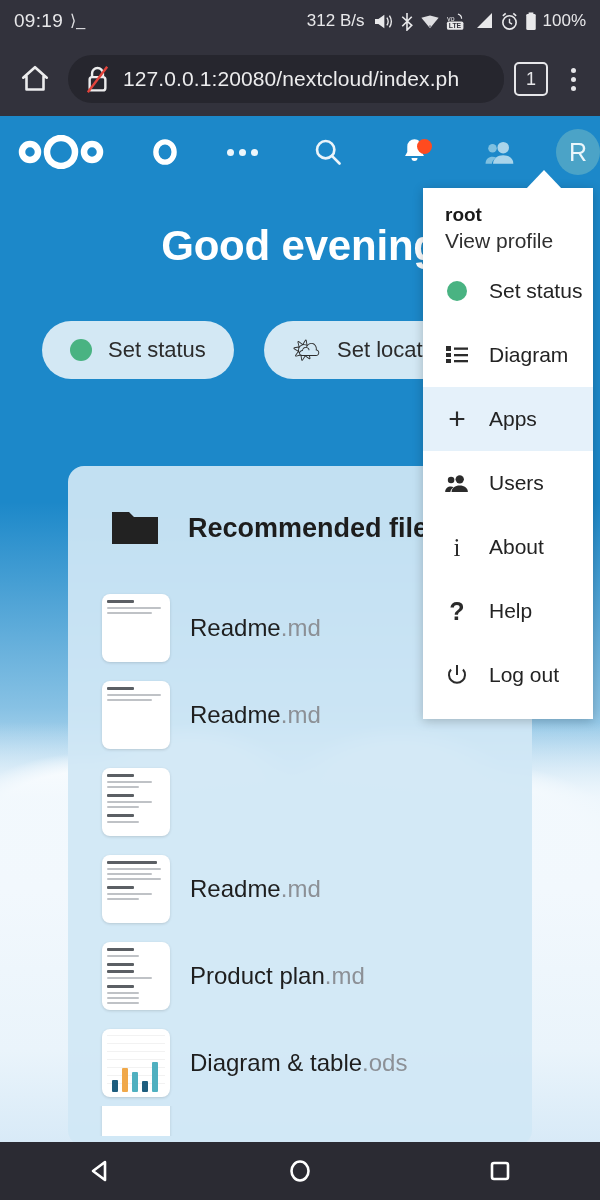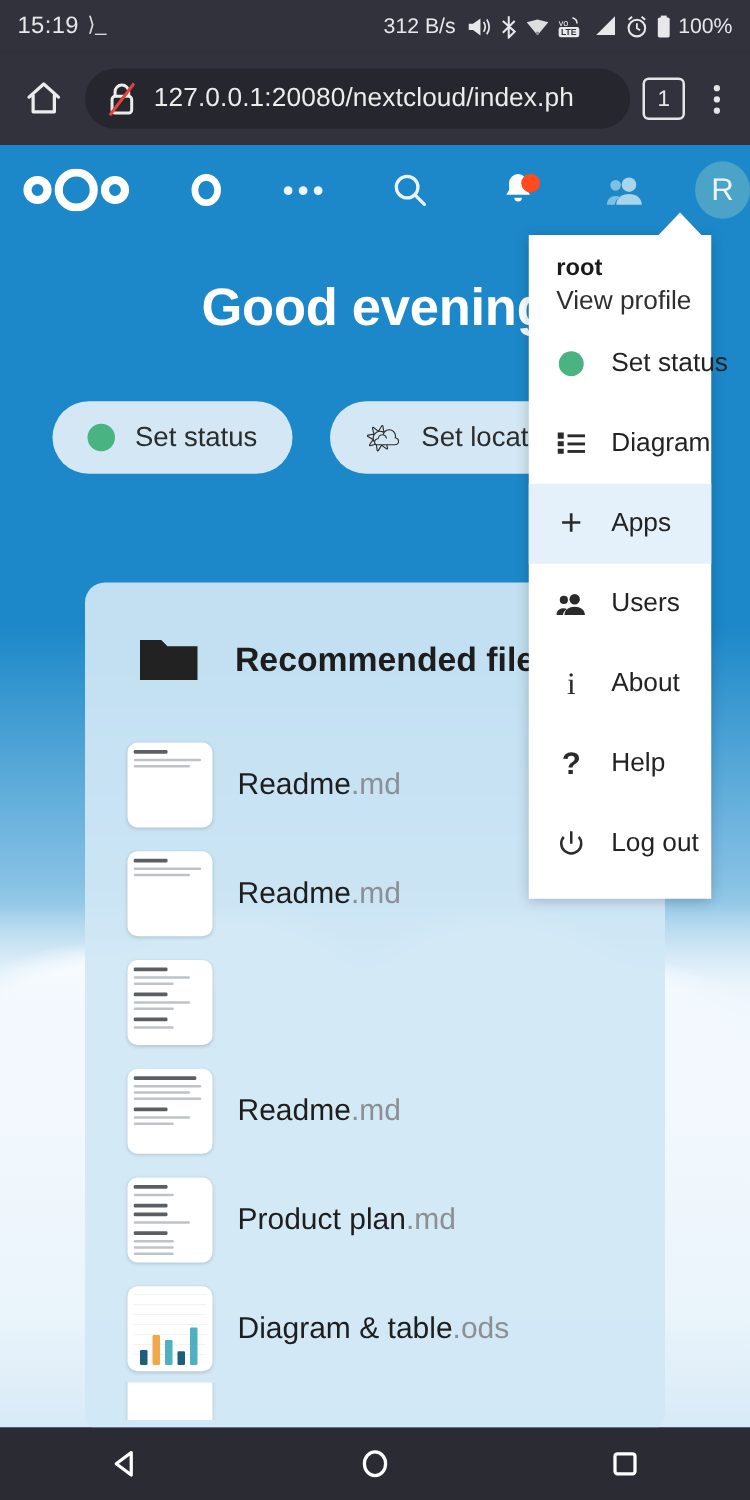--- a/index.html
+++ b/index.html
@@ -143,21 +143,21 @@
   .grid-lines { position:absolute; inset:6px 5px; background:
       repeating-linear-gradient(to bottom, rgba(0,0,0,.05) 0 1px, rgba(0,0,0,0) 1px 8px); }
 
   
   .menu-arrow {
     position: absolute; top: 54px; left: 525px; width: 0; height: 0;
     border-left: 19px solid transparent; border-right: 19px solid transparent;
     border-bottom: 20px solid #ffffff; z-index: 42;
   }
   .usermenu {
-    position: absolute; top: 72px; left: 423px; width: 146px;
+    position: absolute; top: 72px; left: 423px; width: 170px;
     background: #ffffff; z-index: 41;
     box-shadow: 0 2px 10px rgba(0,0,0,.22);
     padding: 14px 0 12px 0;
   }
   .um-head { padding: 2px 0 6px 22px; }
   .um-name { font-size: 19px; font-weight: bold; color: #1a1a1a; }
   .um-sub { font-size: 21px; color: #2f2f2f; margin-top: 3px; }
   .um-item {
     display: flex; align-items: center; height: 64px; padding-left: 22px; gap: 20px;
   }
@@ -176,21 +176,21 @@
   }
   .nav-btn { width: 70px; height: 58px; display:flex; align-items:center; justify-content:center; }
 </style>
 </head>
 <body>
 
 <div class="screen">
 
   <div class="statusbar">
     <div class="sb-left">
-      <span class="sb-clock">15:19</span>
+      <span class="sb-clock">09:19</span>
       <span class="sb-term ic">⟩_</span>
     </div>
     <div class="sb-right">
       <span class="sb-net">312 B/s</span>
       <span class="ic">
         <svg class="i" width="21" height="17" viewBox="0 0 24 20">
             <path fill="#e8e8ea" d="M2 7h4l7-5v16l-7-5H2z"></path>
             <path stroke="#e8e8ea" stroke-width="1.6" fill="none" d="M16 5.5q3 4.5 0 9M19 3q4.5 7 0 14"></path>
           </svg>
       </span>

